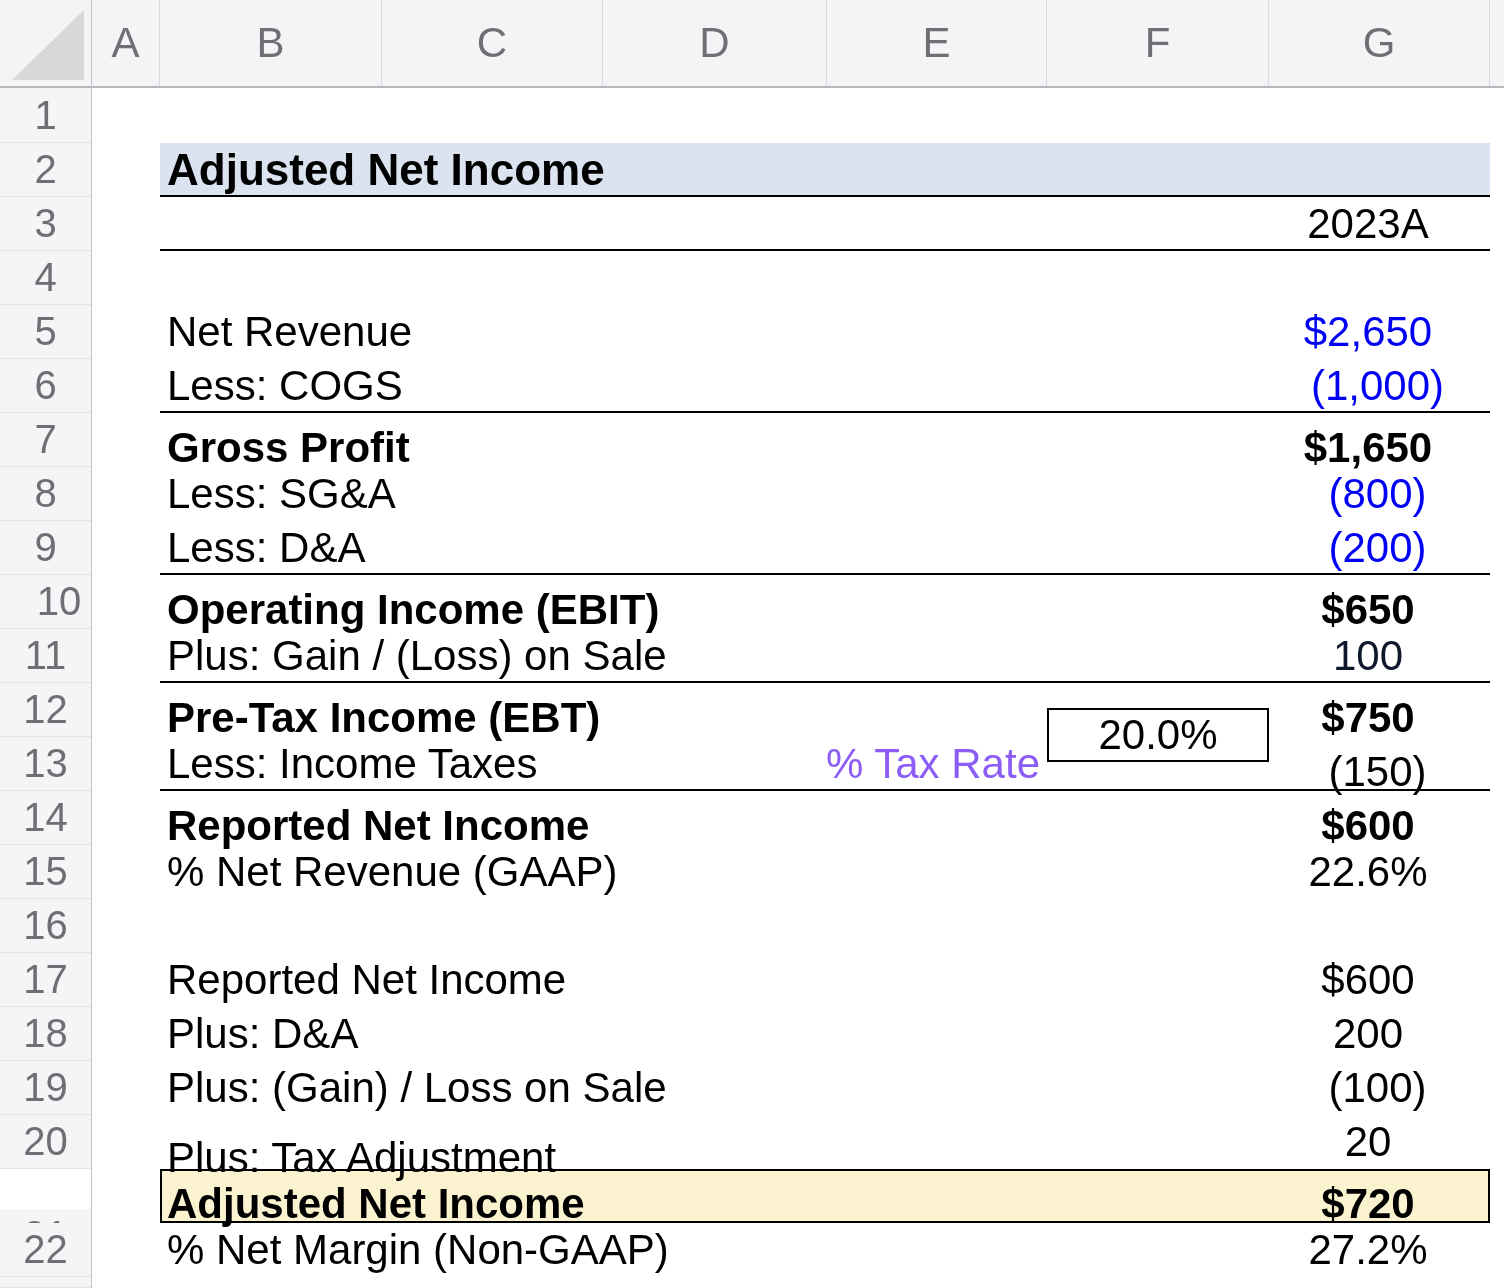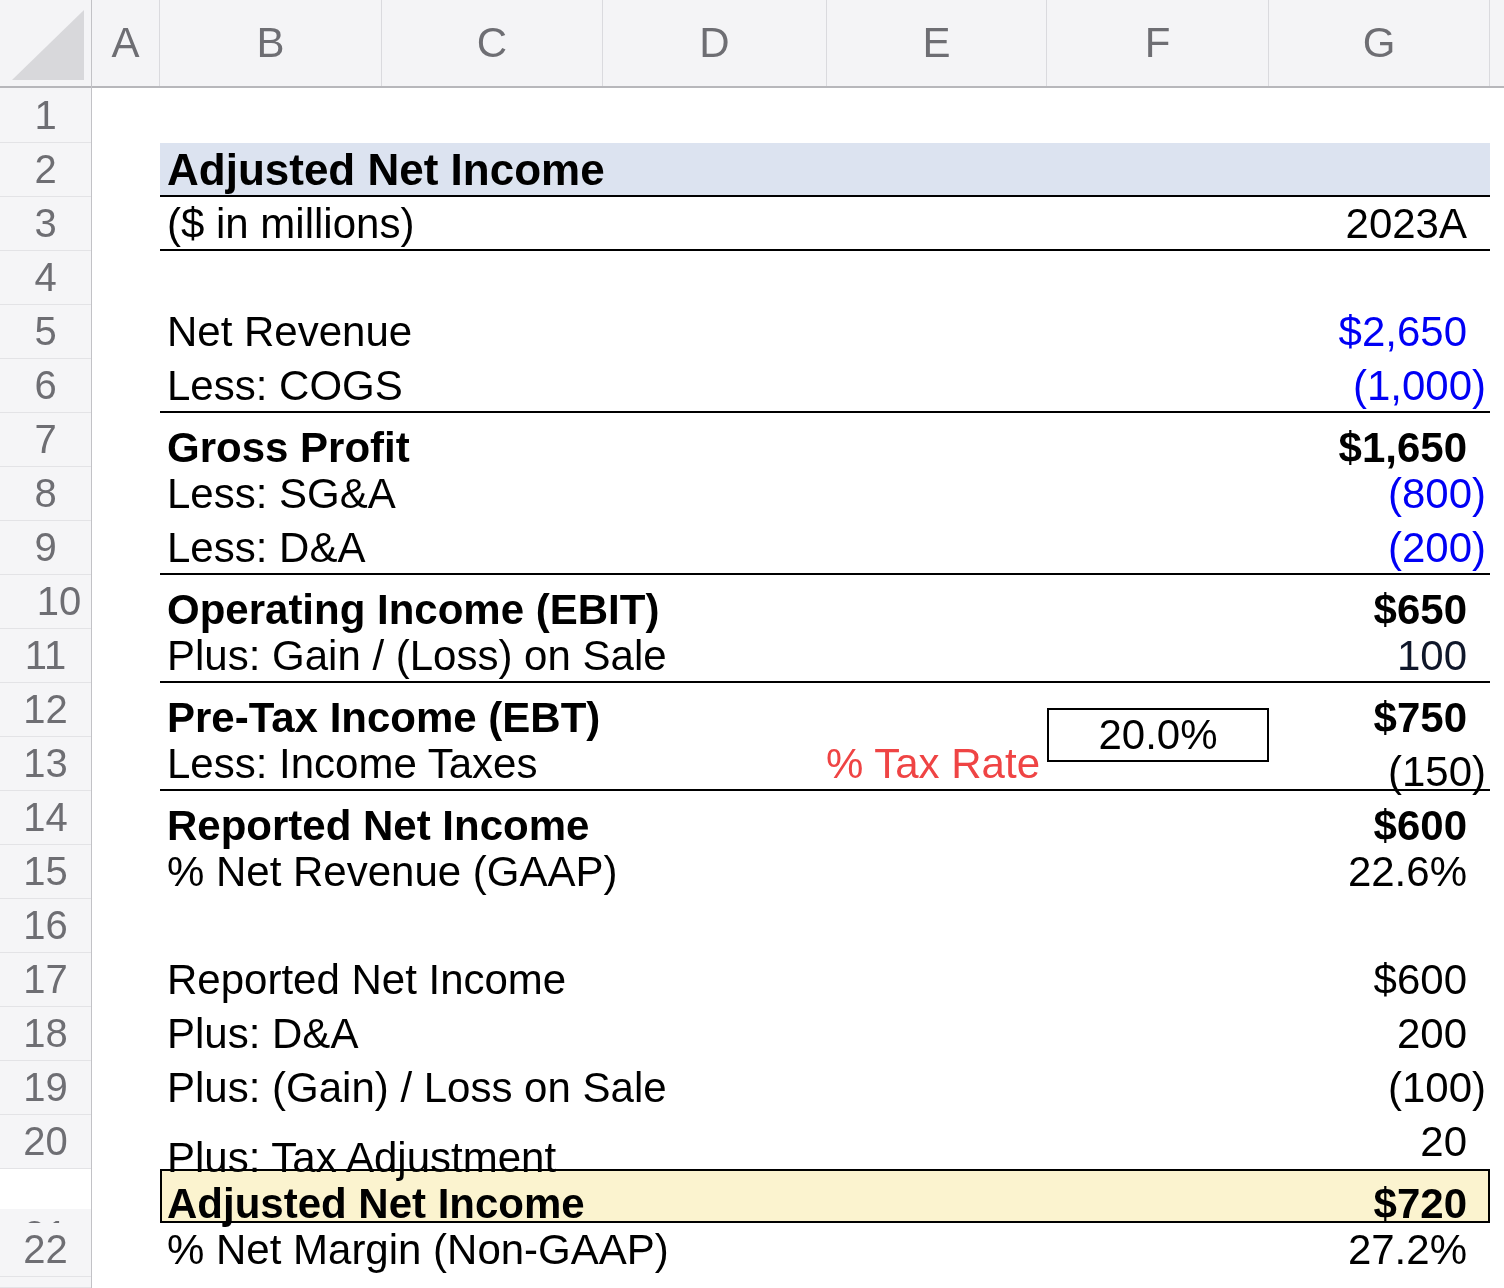--- a/index.html
+++ b/index.html
@@ -29,28 +29,28 @@
   
   .band{position:absolute;left:160px;width:1330px;height:54px;}
   .bline{position:absolute;left:160px;width:1330px;height:2px;background:#000;}
   .lbl{
     position:absolute;left:167px;height:54px;line-height:54px;
     font-size:42px;color:#000;white-space:nowrap;
   }
   .bold{font-weight:bold;margin-top:8px;}
   .val{
     position:absolute;left:1269px;width:221px;height:54px;line-height:54px;
-    font-size:42px;color:#000;text-align:right;box-sizing:border-box;white-space:nowrap;
+    font-size:42px;color:#000;text-align:center;box-sizing:border-box;white-space:nowrap;
   }
   .val.nopar{padding-right:23px;}
   .val.paren{padding-right:4px;}
   .title-cell{position:absolute;left:167px;height:54px;line-height:54px;font-size:44px;font-weight:bold;color:#000;white-space:nowrap;}
   .taxlbl{
     position:absolute;left:760px;width:280px;height:54px;line-height:54px;
-    font-size:42px;color:#ef4444;text-align:right;white-space:nowrap;
+    font-size:42px;color:#8b5cf6;text-align:right;white-space:nowrap;
   }
   .taxbox{
     position:absolute;left:1047px;width:222px;height:54px;box-sizing:border-box;
     border:2px solid #000;background:#fff;text-align:center;line-height:50px;font-size:42px;
   }
   .hibox{
     position:absolute;left:160px;width:1330px;height:54px;box-sizing:border-box;
     border:2px solid #000;
   }
 </style>
@@ -99,21 +99,20 @@
       <div class="rowhdr" style="top: 1277px; height: 11px;"></div>
     </div>
   <div class="rowhdr-vline"></div>
 
   <div id="fills">
       <div class="band" style="top: 143px; background: rgb(220, 227, 240);"></div>
       <div class="hibox" style="top: 1169px; background: rgb(251, 243, 207);"></div>
     </div>
 
   <div class="title-cell" style="top:143px;">Adjusted Net Income</div>
-  <div class="lbl" style="top:197px;">($ in millions)</div>
   <div class="val nopar" style="top:197px;">2023A</div>
 
   <div id="rows">
       <div class="lbl" style="top: 305px;">Net Revenue</div>
       <div class="val nopar" style="top: 305px; color: rgb(0, 0, 245);">$2,650</div>
       <div class="lbl" style="top: 359px;">Less: COGS</div>
       <div class="val paren" style="top: 359px; color: rgb(0, 0, 245);">(1,000)</div>
       <div class="lbl bold" style="top: 413px;">Gross Profit</div>
       <div class="val nopar bold" style="top: 413px;">$1,650</div>
       <div class="lbl" style="top: 467px;">Less: SG&amp;A</div>

